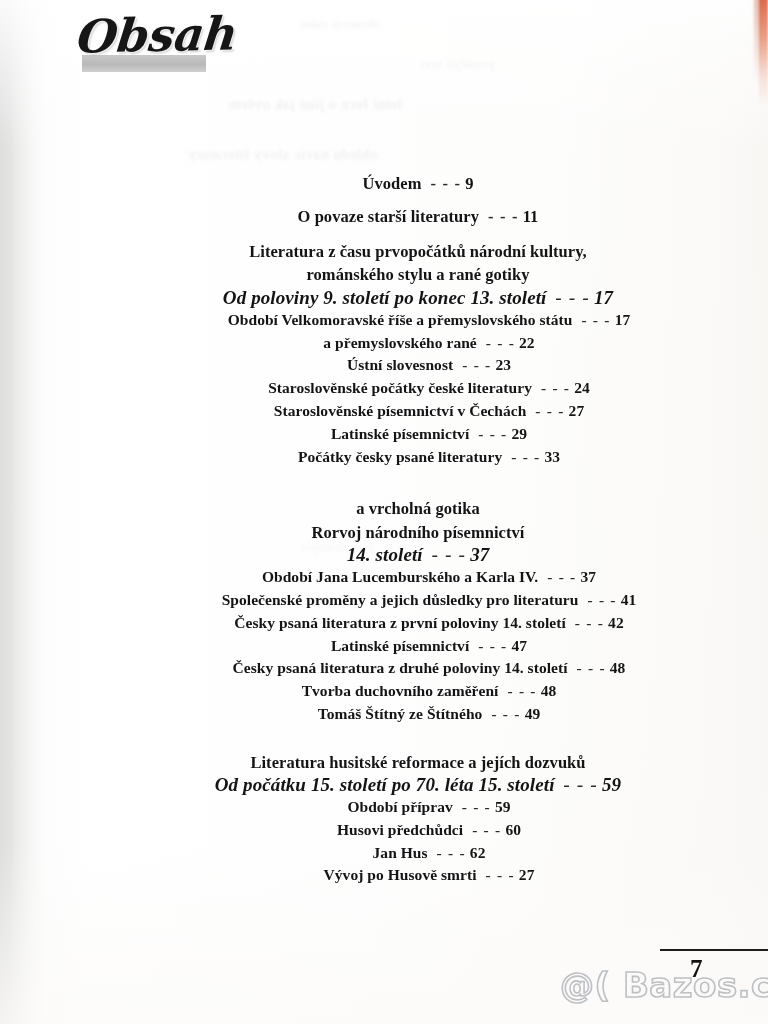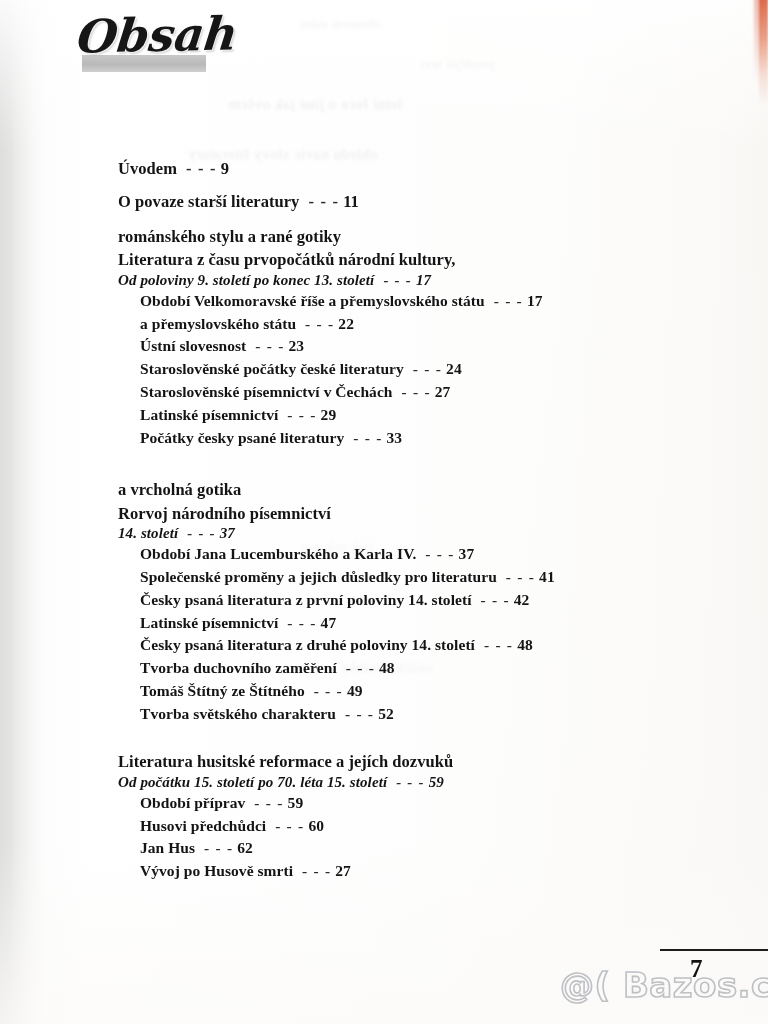--- a/index.html
+++ b/index.html
@@ -128,22 +128,23 @@
     color: #161616;
     letter-spacing: -0.5px;
     transform: skewX(-8deg) rotate(-1.2deg);
     text-shadow: 1px 1px 0 rgba(255,255,255,0.65), 2px 2px 2px rgba(120,120,120,0.35);
   }
 
   
   .toc {
     position: absolute;
     left: 118px;
-    top: 161px;
+    top: 176px;
     width: 600px;
+    text-align: center;
   }
 
   .row {
     white-space: nowrap;
     color: #141414;
     line-height: 1.0;
   }
   .dots {
     display: inline-block;
     margin: 0 4px 0 9px;
@@ -161,21 +162,21 @@
   }
   .group { margin-bottom: 4px; }
   .sec-head {
     font-size: 16.5px;
     font-weight: 700;
     line-height: 1.30;
     letter-spacing: 0.05px;
     margin-bottom: 2px;
   }
   .sec-period {
-    font-size: 15px;
+    font-size: 19px;
     font-style: italic;
     font-weight: 700;
     letter-spacing: 0.1px;
     margin-bottom: 2px;
   }
   .entry {
     font-size: 15.5px;
     font-weight: 700;
     padding-left: 22px;
     line-height: 1.47;
@@ -238,44 +239,43 @@
 
   <div class="title-wrap">
     <div class="title-bar"></div>
     <div class="title-text">Obsah</div>
   </div>
 
   <div class="toc">
       <div class="row lvl-top"><span>Úvodem</span><span class="dots">- - -</span><span class="pg">9</span></div>
       <div class="row lvl-top"><span>O povaze starší literatury</span><span class="dots">- - -</span><span class="pg">11</span></div>
       <div class="group">
+        <div class="row sec-head"><span>Literatura z času prvopočátků národní kultury,</span></div>
         <div class="row sec-head"><span>románského stylu a rané gotiky</span></div>
-        <div class="row sec-head"><span>Literatura z času prvopočátků národní kultury,</span></div>
         <div class="row sec-period"><span>Od poloviny 9. století po konec 13. století</span><span class="dots">- - -</span><span class="pg">17</span></div>
         <div class="row entry"><span>Období Velkomoravské říše a přemyslovského státu</span><span class="dots">- - -</span><span class="pg">17</span></div>
-        <div class="row entry"><span>a přemyslovského státu</span><span class="dots">- - -</span><span class="pg">22</span></div>
+        <div class="row entry"><span>a přemyslovského rané</span><span class="dots">- - -</span><span class="pg">22</span></div>
         <div class="row entry"><span>Ústní slovesnost</span><span class="dots">- - -</span><span class="pg">23</span></div>
         <div class="row entry"><span>Staroslověnské počátky české literatury</span><span class="dots">- - -</span><span class="pg">24</span></div>
         <div class="row entry"><span>Staroslověnské písemnictví v Čechách</span><span class="dots">- - -</span><span class="pg">27</span></div>
         <div class="row entry"><span>Latinské písemnictví</span><span class="dots">- - -</span><span class="pg">29</span></div>
         <div class="row entry"><span>Počátky česky psané literatury</span><span class="dots">- - -</span><span class="pg">33</span></div>
         <div class="spacer-lg"></div>
       </div>
       <div class="group">
         <div class="row sec-head"><span>a vrcholná gotika</span></div>
         <div class="row sec-head"><span>Rorvoj národního písemnictví</span></div>
         <div class="row sec-period"><span>14. století</span><span class="dots">- - -</span><span class="pg">37</span></div>
         <div class="row entry"><span>Období Jana Lucemburského a Karla IV.</span><span class="dots">- - -</span><span class="pg">37</span></div>
         <div class="row entry"><span>Společenské proměny a jejich důsledky pro literaturu</span><span class="dots">- - -</span><span class="pg">41</span></div>
         <div class="row entry"><span>Česky psaná literatura z první poloviny 14. století</span><span class="dots">- - -</span><span class="pg">42</span></div>
         <div class="row entry"><span>Latinské písemnictví</span><span class="dots">- - -</span><span class="pg">47</span></div>
         <div class="row entry"><span>Česky psaná literatura z druhé poloviny 14. století</span><span class="dots">- - -</span><span class="pg">48</span></div>
         <div class="row entry"><span>Tvorba duchovního zaměření</span><span class="dots">- - -</span><span class="pg">48</span></div>
         <div class="row entry"><span>Tomáš Štítný ze Štítného</span><span class="dots">- - -</span><span class="pg">49</span></div>
-        <div class="row entry"><span>Tvorba světského charakteru</span><span class="dots">- - -</span><span class="pg">52</span></div>
         <div class="spacer-md"></div>
       </div>
       <div class="group">
         <div class="row sec-head"><span>Literatura husitské reformace a jejích dozvuků</span></div>
         <div class="row sec-period"><span>Od počátku 15. století po 70. léta 15. století</span><span class="dots">- - -</span><span class="pg">59</span></div>
         <div class="row entry"><span>Období příprav</span><span class="dots">- - -</span><span class="pg">59</span></div>
         <div class="row entry"><span>Husovi předchůdci</span><span class="dots">- - -</span><span class="pg">60</span></div>
         <div class="row entry"><span>Jan Hus</span><span class="dots">- - -</span><span class="pg">62</span></div>
         <div class="row entry"><span>Vývoj po Husově smrti</span><span class="dots">- - -</span><span class="pg">27</span></div>
         <div class="spacer-md"></div>

